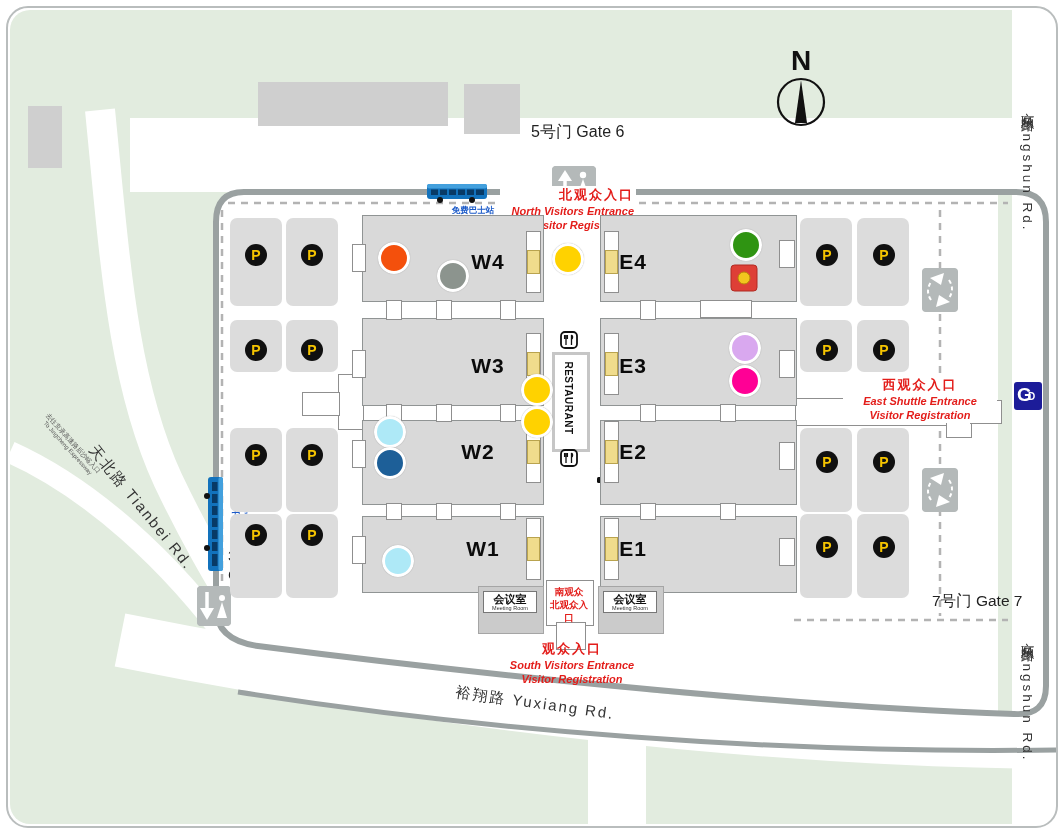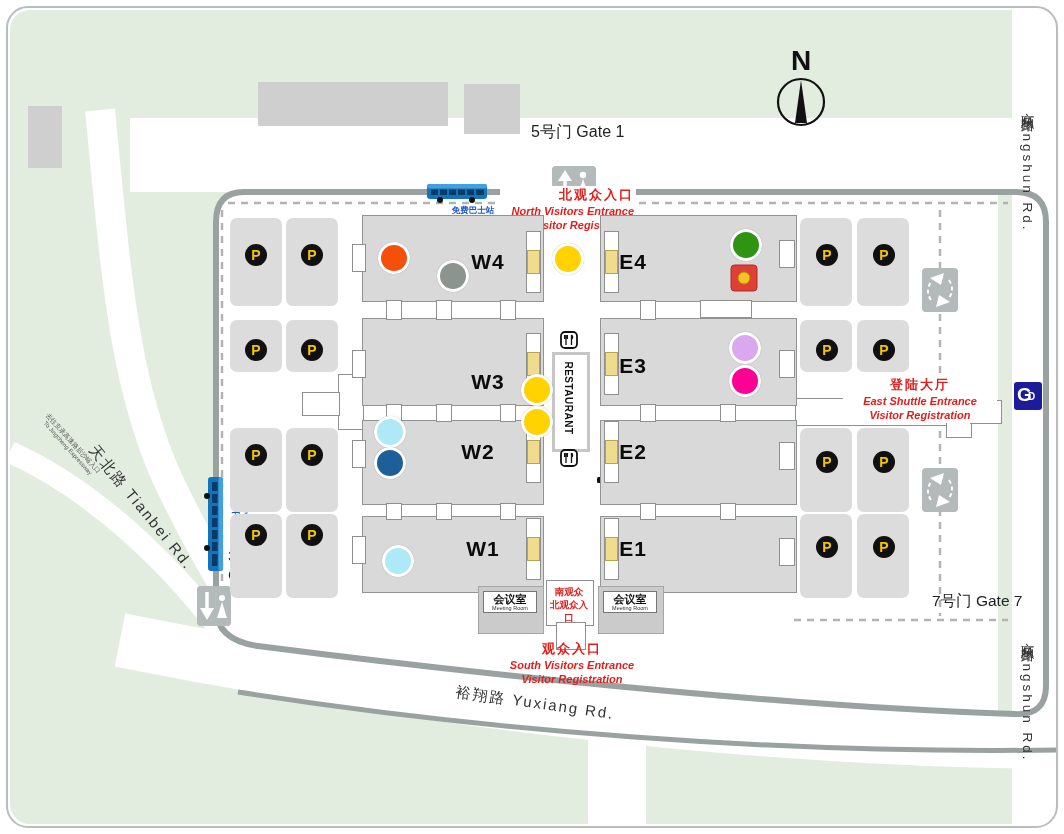--- a/index.html
+++ b/index.html
@@ -184,51 +184,51 @@
     <div style="font-size:8.5px;">免费巴士站</div>
     <div style="font-size:7px;">Shuttle bus departure area</div>
   </div>
 
   <div class="red-block" style="left:500px;top:186px;width:132px;text-align:right;">
     <div class="cn">北观众入口</div>
     <div class="en">North Visitors Entrance</div>
     <div class="en">Visitor Registration</div>
   </div>
   <div class="red-block" style="left:843px;top:376px;width:150px;">
-    <div class="cn">登陆大厅</div>
+    <div class="cn">西观众入口</div>
     <div class="en">East Shuttle Entrance</div>
     <div class="en">Visitor Registration</div>
   </div>
   <div class="red-block" style="left:494px;top:640px;width:152px;background:transparent;text-align:center;">
     <div class="cn">观众入口</div>
     <div class="en">South Visitors Entrance</div>
     <div class="en">Visitor Registration</div>
   </div>
 
-  <div class="gate-label" style="left:531px;top:122px;font-size:16px;">5号门 Gate 1</div>
+  <div class="gate-label" style="left:531px;top:122px;font-size:16px;">5号门 Gate 6</div>
   <div class="gate-label" style="left:228px;top:546px;line-height:1.25;">
     <div>3号门</div>
     <div>Gate 3</div>
   </div>
   <div class="gate-label" style="left:932px;top:591px;">7号门 Gate 7</div>
 
   <div class="vroad-label" style="left:1018px;top:102px;height:170px;">京顺路 Jingshun Rd.</div>
   <div class="vroad-label" style="left:1018px;top:632px;height:170px;">京顺路 Jingshun Rd.</div>
   <div class="abs" style="left:52px;top:498px;width:178px;transform:rotate(51deg);font-size:15px;letter-spacing:2px;color:#333;text-align:center;">天北路 Tianbei Rd.</div>
   <div class="abs" style="left:437px;top:694px;width:196px;transform:rotate(8deg);font-size:15px;letter-spacing:2px;color:#333;text-align:center;">裕翔路 Yuxiang Rd.</div>
   <div class="abs" style="left:12px;top:438px;width:116px;transform:rotate(48deg);color:#555;text-align:center;line-height:1.3;">
     <div style="font-size:6.5px;">去往京承高速路后沙峪入口</div>
     <div style="font-size:6px;">To Jingcheng Expressway</div>
   </div>
 
   <div id="halls-layer">
       <div class="hall" style="left:362px;top:215px;width:180px;height:85px;"></div>
       <div class="hall-label" style="left:488px;top:262px;">W4</div>
       <div class="hall" style="left:362px;top:318px;width:180px;height:86px;"></div>
-      <div class="hall-label" style="left:488px;top:382px;text-align:center;">W3</div>
+      <div class="hall-label" style="left:488px;top:366px;text-align:center;">W3</div>
       <div class="hall" style="left:362px;top:420px;width:180px;height:83px;"></div>
       <div class="hall-label" style="left:478px;top:452px;">W2</div>
       <div class="hall" style="left:362px;top:516px;width:180px;height:75px;"></div>
       <div class="hall-label" style="left:483px;top:549px;">W1</div>
       <div class="hall" style="left:600px;top:215px;width:195px;height:85px;"></div>
       <div class="hall-label" style="left:633px;top:262px;">E4</div>
       <div class="hall" style="left:600px;top:318px;width:195px;height:86px;"></div>
       <div class="hall-label" style="left:633px;top:366px;">E3</div>
       <div class="hall" style="left:600px;top:420px;width:195px;height:83px;"></div>
       <div class="hall-label" style="left:633px;top:452px;">E2</div>

